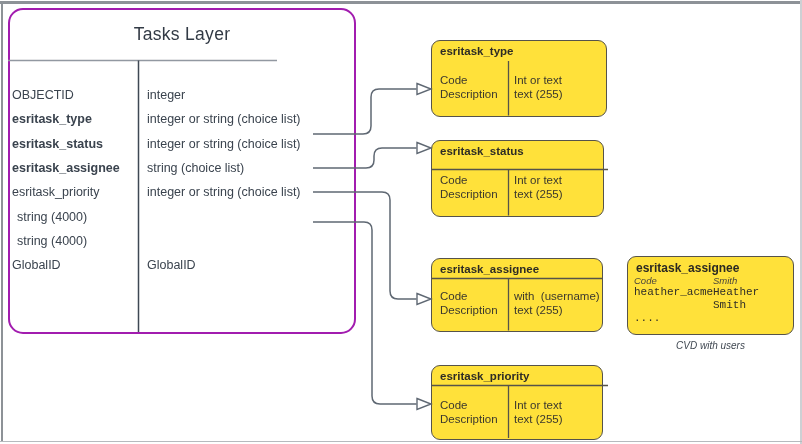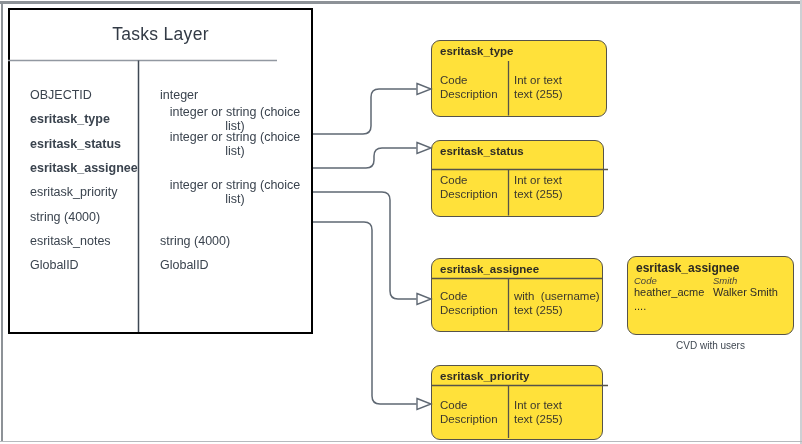--- a/index.html
+++ b/index.html
@@ -5,49 +5,49 @@
   html,body{margin:0;padding:0;background:#fff;}
   #canvas{position:relative;width:802px;height:444px;background:#ffffff;overflow:hidden;
           font-family:"Liberation Sans",sans-serif;color:#3a434e;}
   
   .frame-top{position:absolute;left:0;top:1px;width:802px;height:3px;background:#8d9297;}
   .frame-left{position:absolute;left:1px;top:1px;width:2px;height:441px;background:#8d9297;}
   .frame-right{position:absolute;left:800px;top:0;width:2px;height:444px;background:#cdd0d4;}
   .frame-bottom{position:absolute;left:0;top:441px;width:802px;height:1px;background:#b6babe;}
 
   
-  .main-table{position:absolute;left:8px;top:8px;width:305px;height:326px;box-sizing:border-box;
-              border:2px solid #000000;border-radius:0;background:#fff;}
+  .main-table{position:absolute;left:8px;top:8px;width:348px;height:326px;box-sizing:border-box;
+              border:2px solid #a21caf;border-radius:15px;background:#fff;}
   .table-title{position:absolute;left:0;top:14px;width:100%;text-align:center;
                font-size:17.5px;letter-spacing:.3px;color:#323a45;}
   .table-rows{position:absolute;left:0;top:73px;width:100%;}
   .trow{display:flex;height:24.3px;align-items:center;font-size:12.5px;}
-  .trow .c1{width:130px;padding-left:20px;box-sizing:border-box;}
-  .trow .c2{padding-left:20px;text-align:center;}
+  .trow .c1{width:130px;padding-left:2px;box-sizing:border-box;}
+  .trow .c2{padding-left:7px;text-align:center;}
   .trow.bold .c1{font-weight:bold;}
 
   
   .dbox{position:absolute;background:#ffe13a;border:1.6px solid #56534a;border-radius:9px;
         box-sizing:border-box;color:#3b382e;}
   .btitle{position:absolute;left:8px;top:4px;font-size:11.5px;font-weight:bold;color:#2e2c25;}
   .bcol{position:absolute;top:33px;font-size:11.5px;line-height:13.5px;}
   .bcol div{white-space:pre;}
   .bcol.c1{left:8px;}
   .bcol.c2{left:82px;}
 
   
   .cvd-box{position:absolute;left:627px;top:256px;width:167px;height:79px;box-sizing:border-box;
            background:#ffe13a;border:1.6px solid #56534a;border-radius:9px;color:#2f2d27;}
   .cvd-head{position:absolute;left:6px;top:18px;width:152px;display:flex;
             font-size:9.5px;font-style:italic;color:#4a463c;}
-  .cvd-line{display:flex;font-size:11px;line-height:12.5px;}
+  .cvd-line{display:flex;font-size:11px;line-height:12.5px;font-family:Liberation Mono, monospace;}
   .cvd-col1{width:79px;}
   .cvd-rows{position:absolute;left:6px;top:29px;width:154px;}
   .cvd-caption{position:absolute;left:627px;top:340px;width:167px;text-align:center;
-               font-size:10px;color:#3f4751;}
+               font-size:10px;font-style:italic;color:#3f4751;}
 
   svg.overlay{position:absolute;left:0;top:0;width:802px;height:444px;pointer-events:none;}
 </style>
 </head>
 <body>
 
 <div id="canvas">
 
   <div class="main-table">
     <div class="table-title">Tasks Layer</div>
@@ -59,30 +59,30 @@
       <div class="trow bold">
           <div class="c1">esritask_type</div>
           <div class="c2">integer or string (choice list)</div>
         </div>
       <div class="trow bold">
           <div class="c1">esritask_status</div>
           <div class="c2">integer or string (choice list)</div>
         </div>
       <div class="trow bold">
           <div class="c1">esritask_assignee</div>
+          <div class="c2">string (choice list)</div>
         </div>
       <div class="trow">
           <div class="c1">esritask_priority</div>
           <div class="c2">integer or string (choice list)</div>
         </div>
       <div class="trow">
           <div class="c2">string (4000)</div>
         </div>
       <div class="trow">
-          <div class="c1">esritask_notes</div>
           <div class="c2">string (4000)</div>
         </div>
       <div class="trow">
           <div class="c1">GlobalID</div>
           <div class="c2">GlobalID</div>
         </div>
     </div>
   </div>
 
   <div class="dbox" style="left:431px;top:40px;width:176px;height:77px;">
@@ -135,21 +135,21 @@
 
   <div class="cvd-box">
     <div class="btitle" style="font-size:12px;color:#2b2922;">esritask_assignee</div>
     <div class="cvd-head">
       <div class="cvd-col1">Code</div>
       <div>Smith</div>
     </div>
     <div class="cvd-rows">
       <div class="cvd-line">
           <div class="cvd-col1">heather_acme</div>
-          <div>Walker Smith</div>
+          <div>Heather Smith</div>
         </div>
       <div class="cvd-line" style="margin-top:1px;">
           <div class="cvd-col1">....</div>
           <div></div>
         </div>
     </div>
   </div>
   <div class="cvd-caption">CVD with users</div>
 
   <svg class="overlay">

